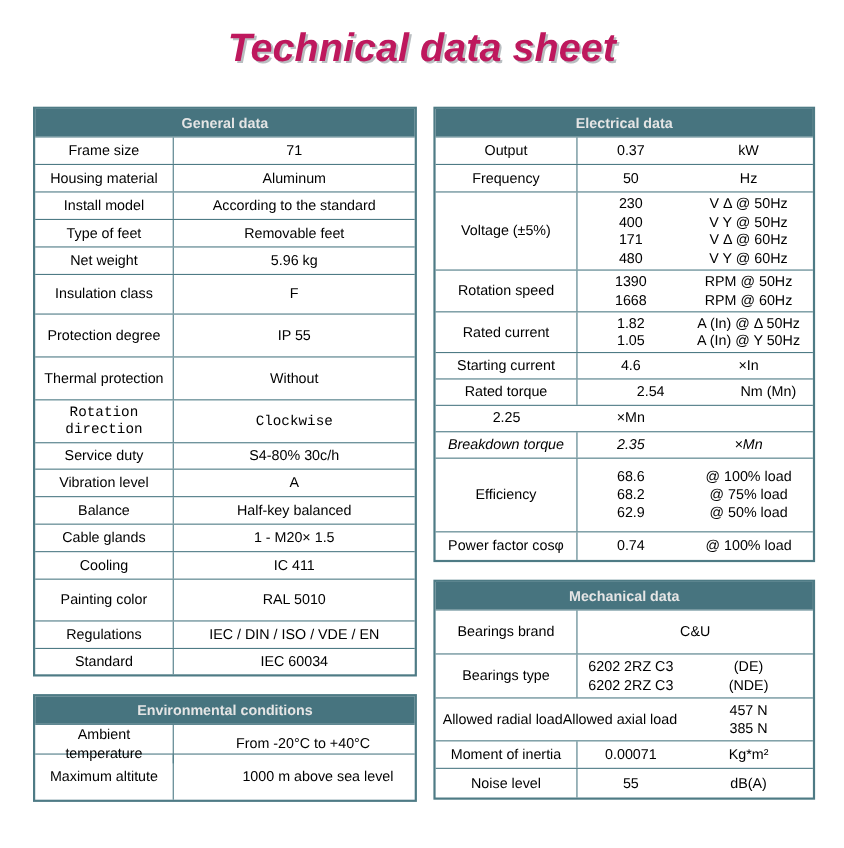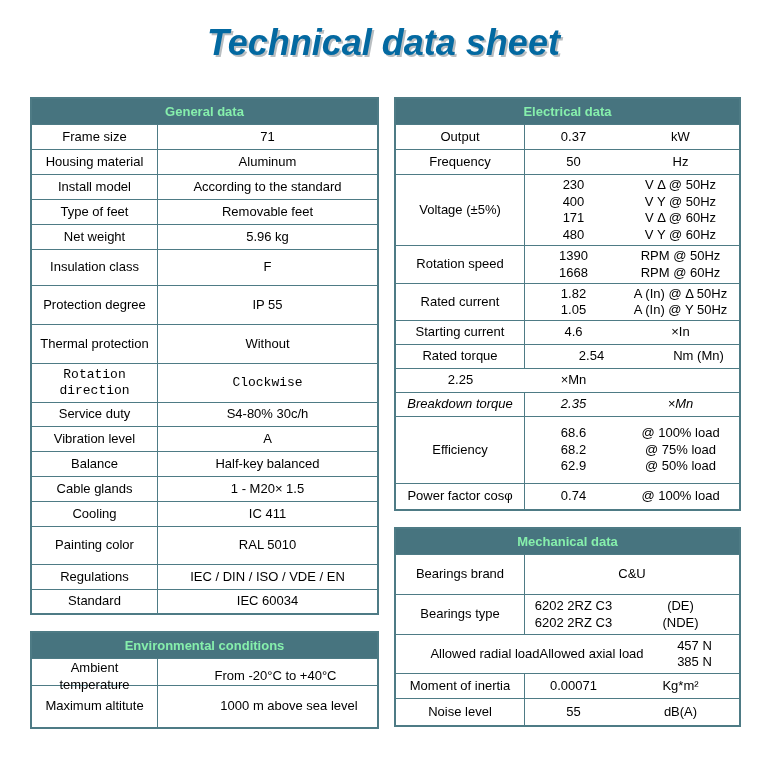--- a/index.html
+++ b/index.html
@@ -11,37 +11,37 @@
     overflow: hidden;
     position: relative;
   }
   .page-title {
     position: absolute;
     top: 22px; left: 0; width: 767px;
     text-align: center;
     font-size: 36px;
     font-weight: bold;
     font-style: italic;
-    color: #0369a1;
+    color: #be185d;
     text-shadow: 2px 2px 0 #b9bec1;
     letter-spacing: 0px;
   }
   .col { position: absolute; top: 97px; }
   .col-left  { left: 30px;  width: 349px; }
   .col-right { left: 394px; width: 347px; }
   .dtable {
     border: 2px solid #4e7b85;
     background: #ffffff;
     width: 100%;
   }
   .dtable + .dtable { margin-top: 16px; }
   .dtable-header {
     height: 25px;
     background: #47747f;
-    color: #86efac;
+    color: #e5e5e5;
     font-weight: bold;
     font-size: 13px;
     display: flex;
     align-items: center;
     justify-content: center;
   }
   .drow {
     display: grid;
     border-top: 1.5px solid #4e7b85;
     align-items: center;
@@ -249,21 +249,21 @@
         <div class="cell lbl">Bearings type</div>
         <div class="cell val">
           <span class="ln">6202 2RZ C3</span>
           <span class="ln">6202 2RZ C3</span>
         </div>
         <div class="cell unit">
           <span class="ln">(DE)</span>
           <span class="ln">(NDE)</span>
         </div>
       </div>
-      <div class="drow cols3" style="height: 39px; padding-left: 28px;">
+      <div class="drow cols3" style="height: 39px;">
         <div class="cell lbl span-lbl">
           <span class="ln">Allowed radial load</span>
           <span class="ln">Allowed axial load</span>
         </div>
         <div class="cell unit">
           <span class="ln">457 N</span>
           <span class="ln">385 N</span>
         </div>
       </div>
       <div class="drow cols3" style="height: 25px;">

